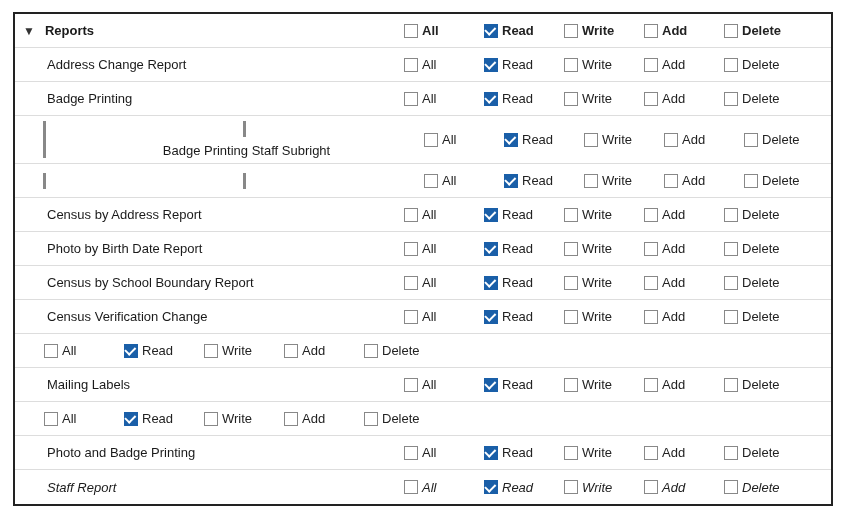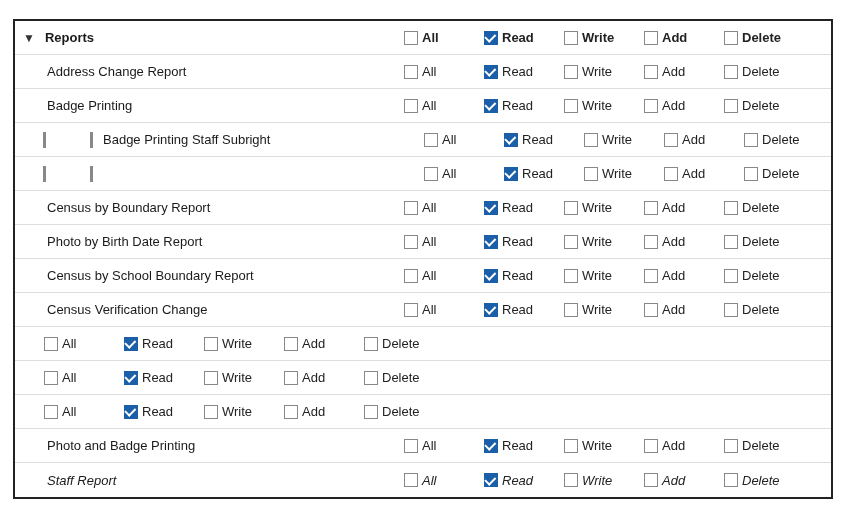--- a/index.html
+++ b/index.html
@@ -39,20 +39,21 @@
       align-items: center;
       gap: 6px;
     }
     .row-name.indent1 {
       padding-left: 24px;
     }
     .row-name.indent2 {
       padding-left: 44px;
       border-left: 3px solid #888;
       margin-left: 20px;
+      flex-direction: column;
     }
     .subright-bar {
       display: inline-block;
       width: 3px;
       height: 16px;
       background: #888;
       margin-right: 4px;
     }
     .perms {
       display: flex;
@@ -241,21 +242,21 @@
           <label>Add</label>
         </div>
         <div class="perm-group">
           <div class="cb empty"></div>
           <label>Delete</label>
         </div>
       </div>
     </div>
     <div class="row">
       <div class="row-name indent1">
-        <span>Census by Boundary Report</span>
+        <span>Census by Address Report</span>
       </div>
       <div class="perms">
         <div class="perm-group">
           <div class="cb empty"></div>
           <label>All</label>
         </div>
         <div class="perm-group">
           <div class="cb checked"></div>
           <label>Read</label>
         </div>
@@ -372,20 +373,23 @@
           <div class="cb empty"></div>
           <label>Add</label>
         </div>
         <div class="perm-group">
           <div class="cb empty"></div>
           <label>Delete</label>
         </div>
       </div>
     </div>
     <div class="row">
+      <div class="row-name indent1">
+        <span>Mailing Labels</span>
+      </div>
       <div class="perms">
         <div class="perm-group">
           <div class="cb empty"></div>
           <label>All</label>
         </div>
         <div class="perm-group">
           <div class="cb checked"></div>
           <label>Read</label>
         </div>
         <div class="perm-group">

